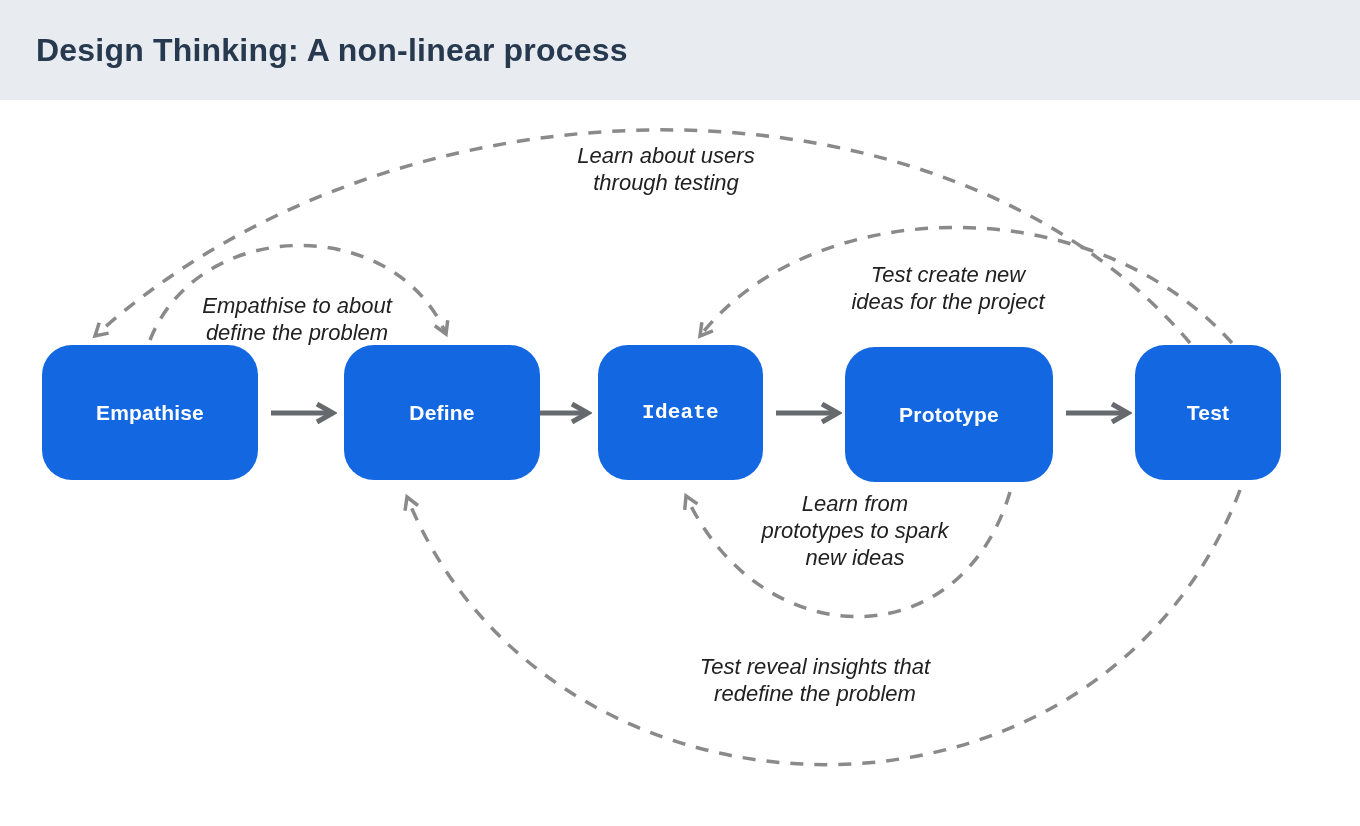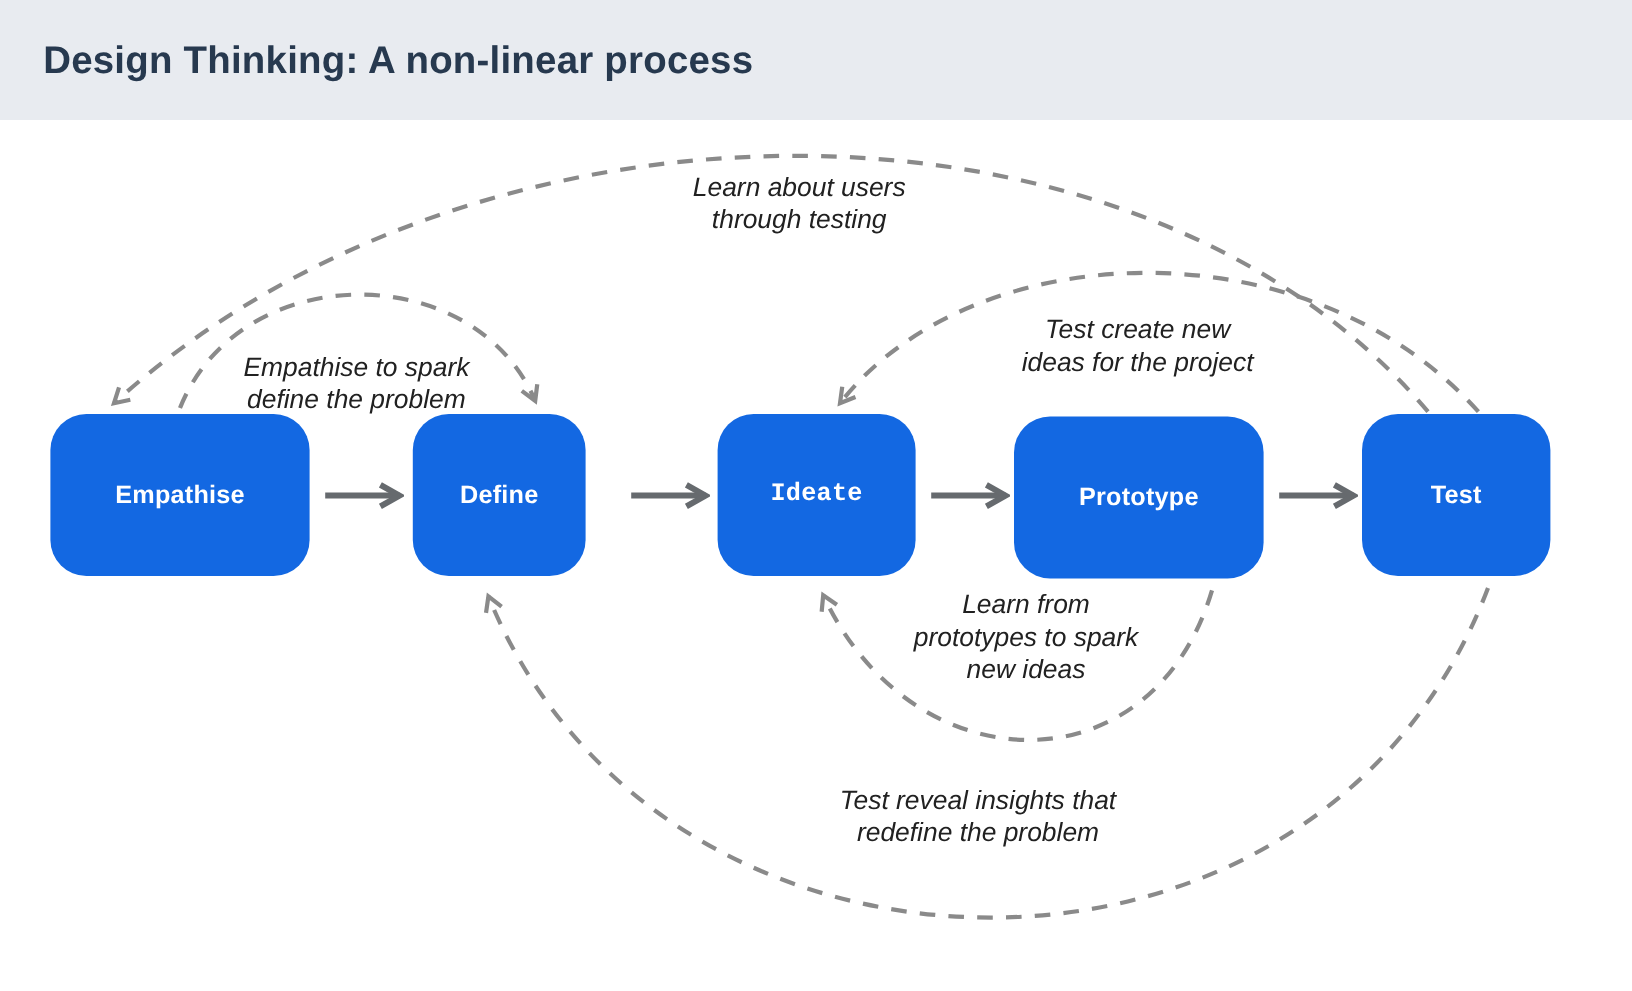--- a/index.html
+++ b/index.html
@@ -45,24 +45,24 @@
     border-radius: 30px;
     display: flex;
     align-items: center;
     justify-content: center;
     color: var(--stage-text, #FFFFFF);
     font-size: 21px;
     font-weight: bold;
     letter-spacing: 0.2px;
   }
   .stage-empathise { left: 42px;   top: 245px; width: 216px; justify-content: center; }
-  .stage-define    { left: 344px;  top: 245px; width: 144px; }
+  .stage-define    { left: 344px;  top: 245px; width: 196px; }
   .stage-ideate    { left: 598px;  top: 245px; width: 165px; font-family: Liberation Mono, monospace; }
   .stage-prototype { left: 845px;  top: 247px; width: 208px; }
-  .stage-test      { left: 1135px; top: 245px; width: 157px; }
+  .stage-test      { left: 1135px; top: 245px; width: 146px; }
 
   .annotation {
     position: absolute;
     transform: translateX(-50%);
     text-align: center;
     font-size: 22px;
     line-height: 27px;
     color: var(--annotation-text, #212121);
     white-space: nowrap;
     font-style: italic;
@@ -142,21 +142,21 @@
   </div>
   <div class="stage stage-test">
     <span>Test</span>
   </div>
 
   <div class="annotation ann-learn-about-users">
     <div>Learn about users</div>
     <div>through testing</div>
   </div>
   <div class="annotation ann-empathise-define">
-    <div>Empathise to spark</div>
+    <div>Empathise to about</div>
     <div>define the problem</div>
   </div>
   <div class="annotation ann-test-create-ideas">
     <div>Test create new</div>
     <div>ideas for the project</div>
   </div>
   <div class="annotation ann-learn-prototypes">
     <div>Learn from</div>
     <div>prototypes to spark</div>
     <div>new ideas</div>

